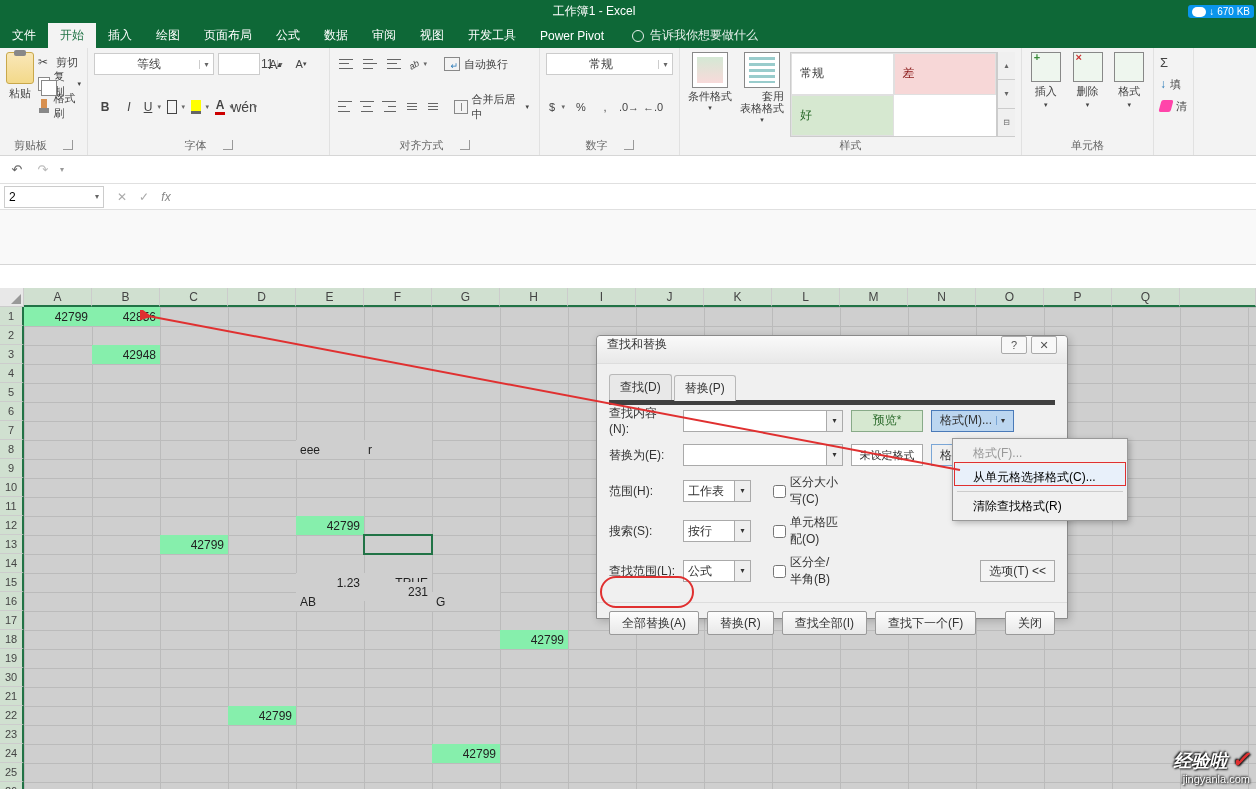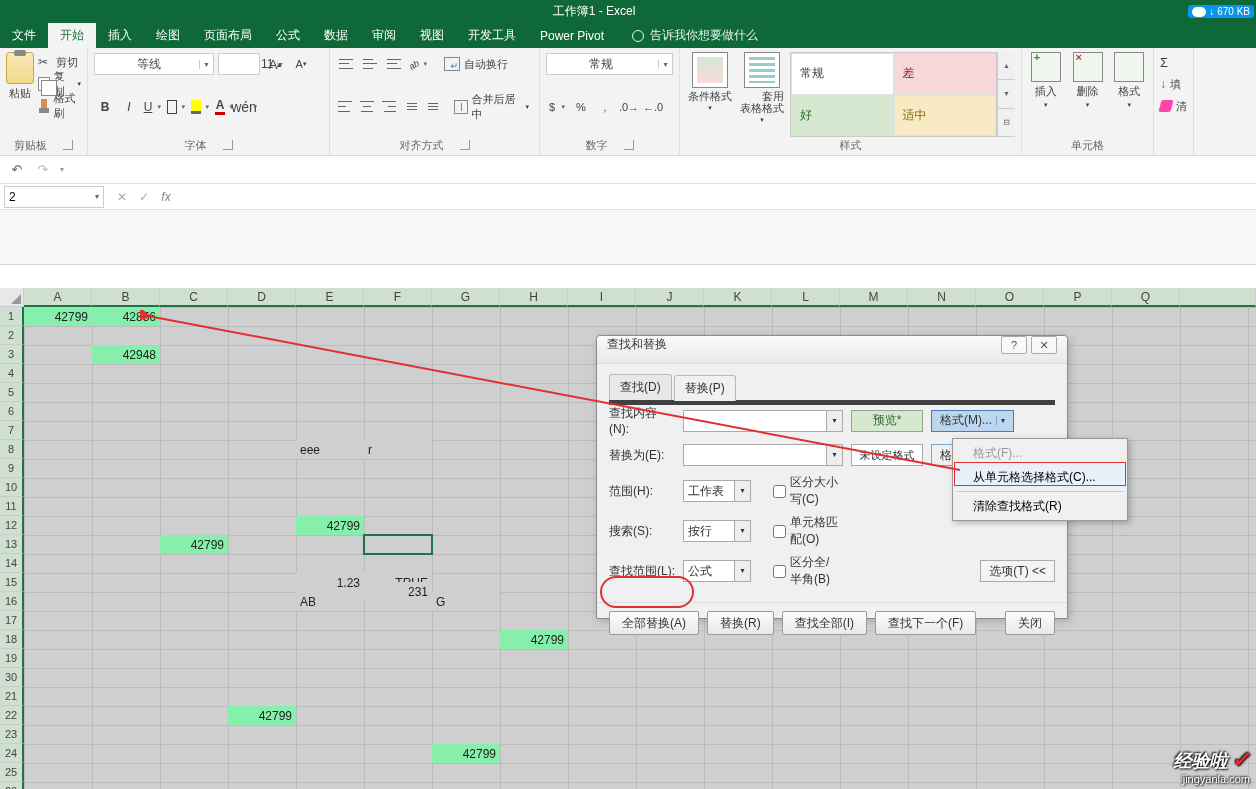--- a/index.html
+++ b/index.html
@@ -407,21 +407,20 @@
           <div class="big-ic tblfmt-ic"></div>
           <span style="white-space:pre-line">套用
 表格格式</span>
           <span style="font-size:7px">▾</span>
         </div>
       <div style="display:flex;flex:1">
         <div class="style-gallery">
           <div class="sg-cell sg-normal">常规</div>
           <div class="sg-cell sg-bad">差</div>
           <div class="sg-cell sg-good">好</div>
-          <div class="sg-cell sg-mid">适中</div>
         </div>
         <div class="sg-scroll">
             <div>▴</div>
             <div>▾</div>
             <div>⊟</div>
           </div>
       </div>
     </div>
     <div class="group-label">
         <span>样式</span>

